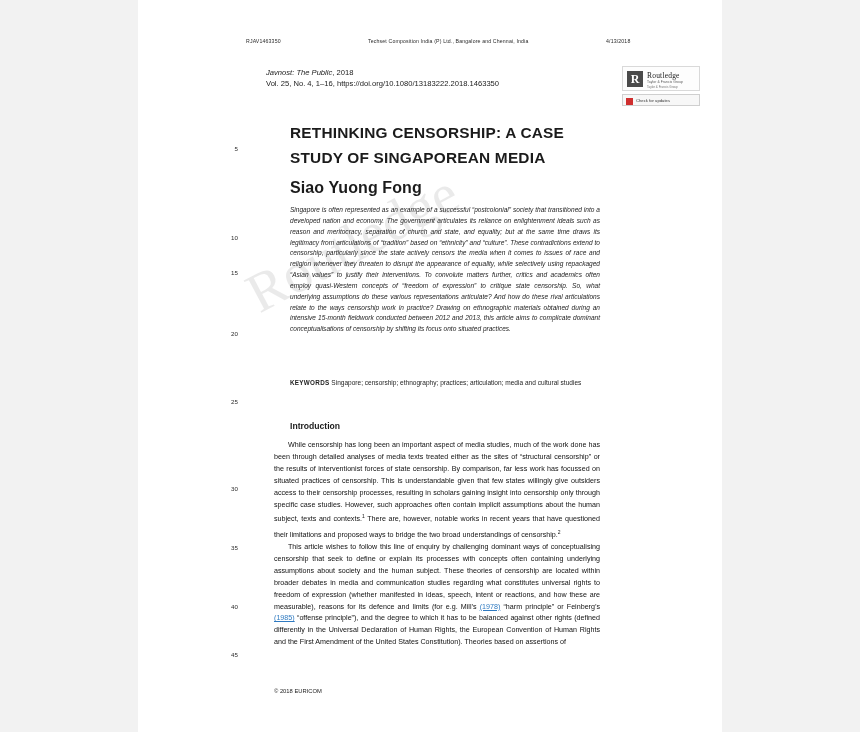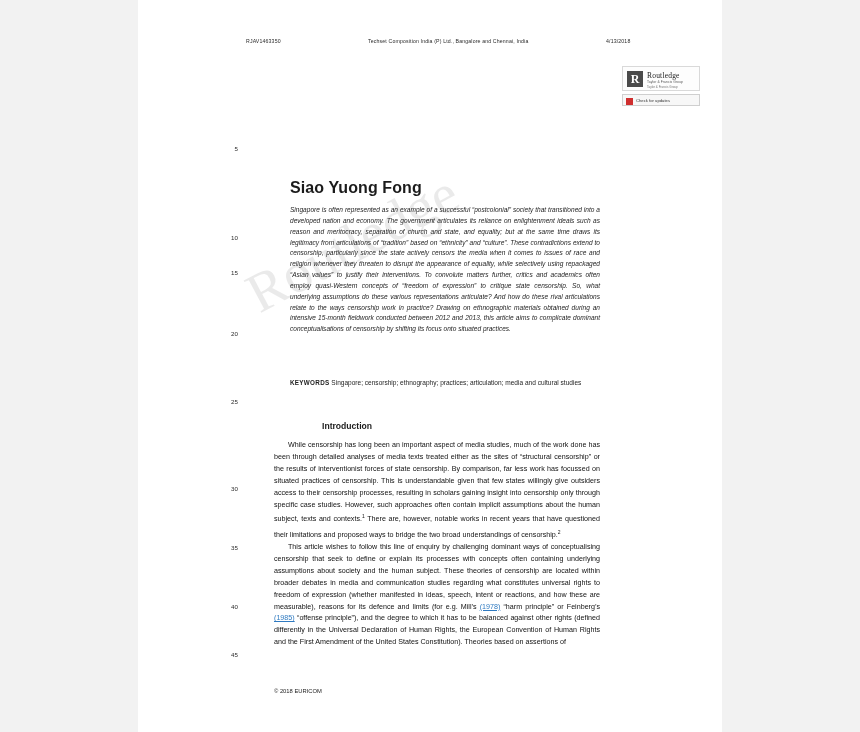--- a/index.html
+++ b/index.html
@@ -184,21 +184,20 @@
   }
 
   
   .sect-head {
     position: absolute;
     left: 152px;
     top: 421px;
     font-size: 8.6px;
     font-weight: bold;
     color: #1b1b1b;
-    margin-left: 32px;
   }
 
   
   .body {
     position: absolute;
     left: 136px;
     top: 440px;
     width: 326px;
     font-size: 7.15px;
     color: #111;
@@ -242,20 +241,26 @@
 <div id="page">
 
   <div class="watermark">Routledge</div>
 
   <div class="runhead">
     <span class="rh-left">RJAV1463350</span>
     <span class="rh-center">Techset Composition India (P) Ltd., Bangalore and Chennai, India</span>
     <span class="rh-right">4/13/2018</span>
   </div>
 
+  <div class="journal">
+    <div>
+      <span class="it">Javnost: The Public</span><span>, 2018</span>
+    </div>
+    <div>Vol. 25, No. 4, 1–16, https://doi.org/10.1080/13183222.2018.1463350</div>
+  </div>
 
   <div class="logo-box">
     <div class="logo-main">
       <div class="logo-r">R</div>
       <div class="logo-word">Routledge</div>
       <div class="logo-sub">Taylor &amp; Francis Group</div>
       <div class="logo-tfg">Taylor &amp; Francis Group</div>
     </div>
     <div class="crossmark">
       <span class="cm-sq"></span>
@@ -268,20 +273,21 @@
     <div style="top:234px">10</div>
     <div style="top:269px">15</div>
     <div style="top:330px">20</div>
     <div style="top:398px">25</div>
     <div style="top:485px">30</div>
     <div style="top:544px">35</div>
     <div style="top:603px">40</div>
     <div style="top:651px">45</div>
   </div>
 
+  <h1 class="title">RETHINKING CENSORSHIP: A CASE STUDY OF SINGAPOREAN MEDIA</h1>
 
   <div class="author">Siao Yuong Fong</div>
 
   <div class="abstract">Singapore is often represented as an example of a successful “postcolonial” society that transitioned into a developed nation and economy. The government articulates its reliance on enlightenment ideals such as reason and meritocracy, separation of church and state, and equality; but at the same time draws its legitimacy from articulations of “tradition” based on “ethnicity” and “culture”. These contradictions extend to censorship, particularly since the state actively censors the media when it comes to issues of race and religion whenever they threaten to disrupt the appearance of equality, while selectively using repackaged “Asian values” to justify their interventions. To convolute matters further, critics and academics often employ quasi-Western concepts of “freedom of expression” to critique state censorship. So, what underlying assumptions do these various representations articulate? And how do these rival articulations relate to the ways censorship work in practice? Drawing on ethnographic materials obtained during an intensive 15-month fieldwork conducted between 2012 and 2013, this article aims to complicate dominant conceptualisations of censorship by shifting its focus onto situated practices.</div>
 
   <div class="keywords">
     <span class="kw-label">KEYWORDS</span>
     <span>Singapore; censorship; ethnography; practices; articulation; media and cultural studies</span>
   </div>
 

